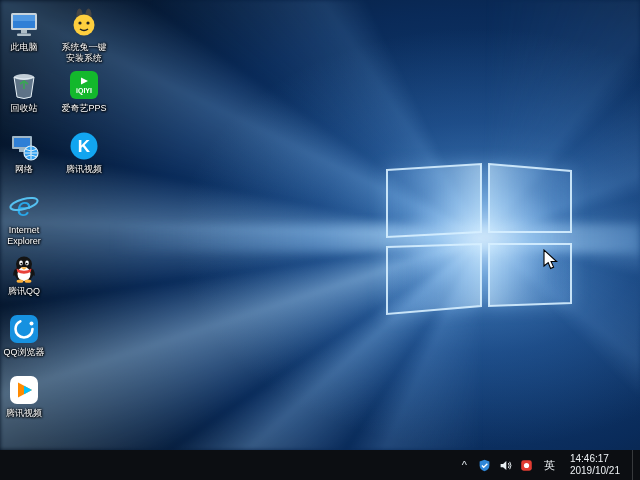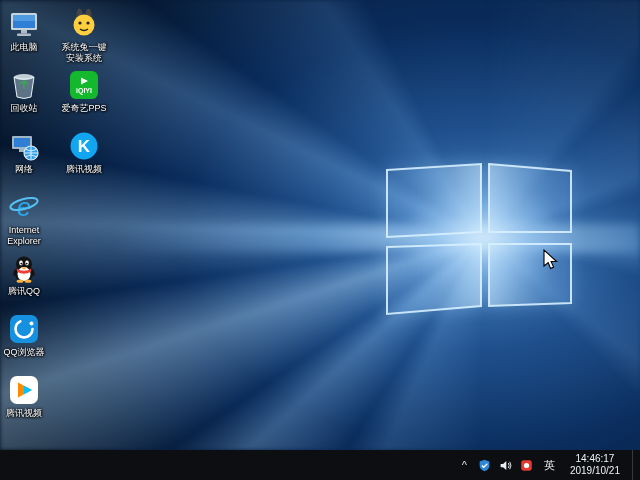--- a/index.html
+++ b/index.html
@@ -78,21 +78,21 @@
   }
   .tray {
     display: flex; align-items: center; height: 100%;
     gap: 8px; padding-right: 2px;
   }
   .tray-chevron {
     color: #dfe5ea; font-size: 11px; line-height: 1; padding: 0 3px;
   }
   .tray-lang { color: #eef2f5; font-size: 11px; padding: 0 3px; }
   .tray-clock {
-    color: #eef2f5; font-size: 10px; line-height: 1.25; text-align: center;
+    color: #eef2f5; font-size: 10px; line-height: 1.25; text-align: left;
     padding: 0 4px; white-space: nowrap;
   }
   .show-desktop {
     width: 5px; height: 100%;
     border-left: 1px solid rgba(255,255,255,0.18);
   }
   .tray-icon { display: flex; align-items: center; justify-content: center; }
   
   .cursor { position: absolute; left: 543px; top: 249px; z-index: 60; }
 </style>

